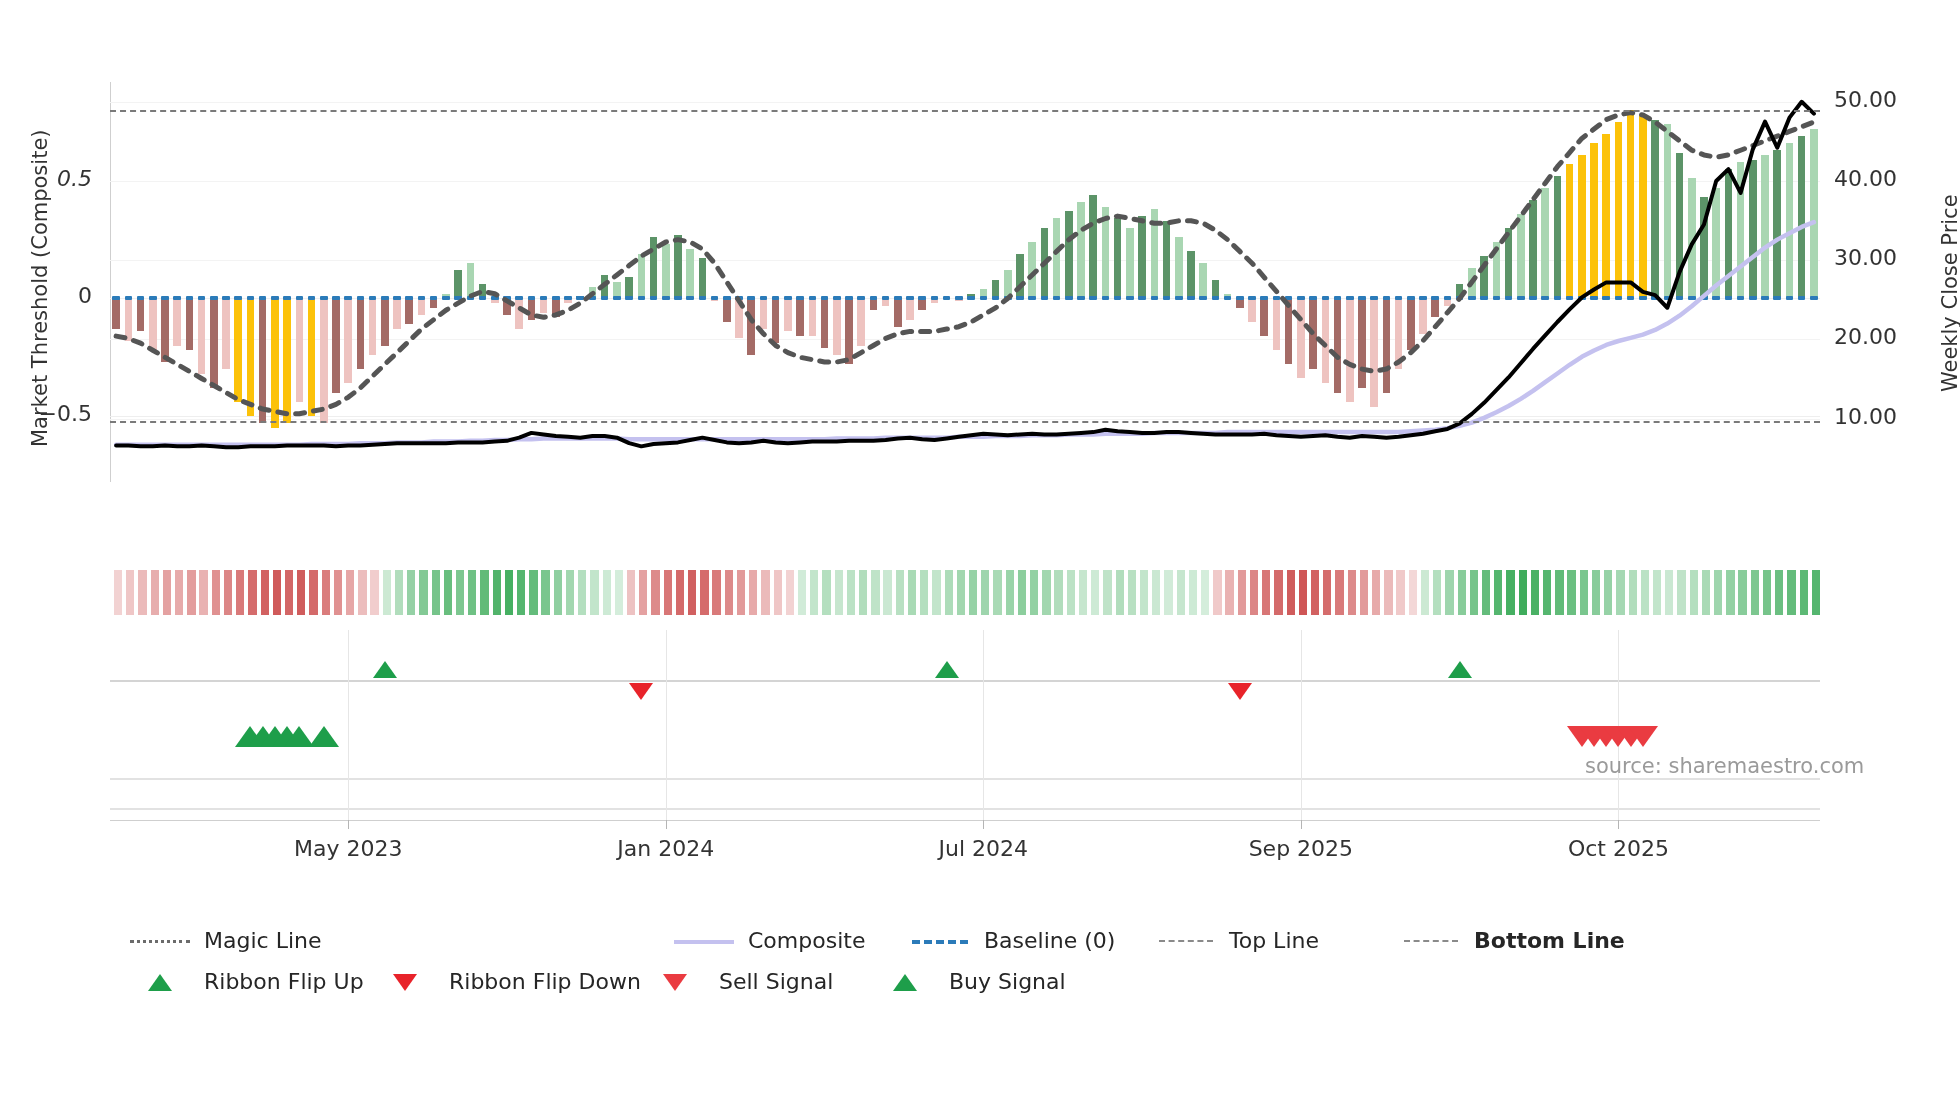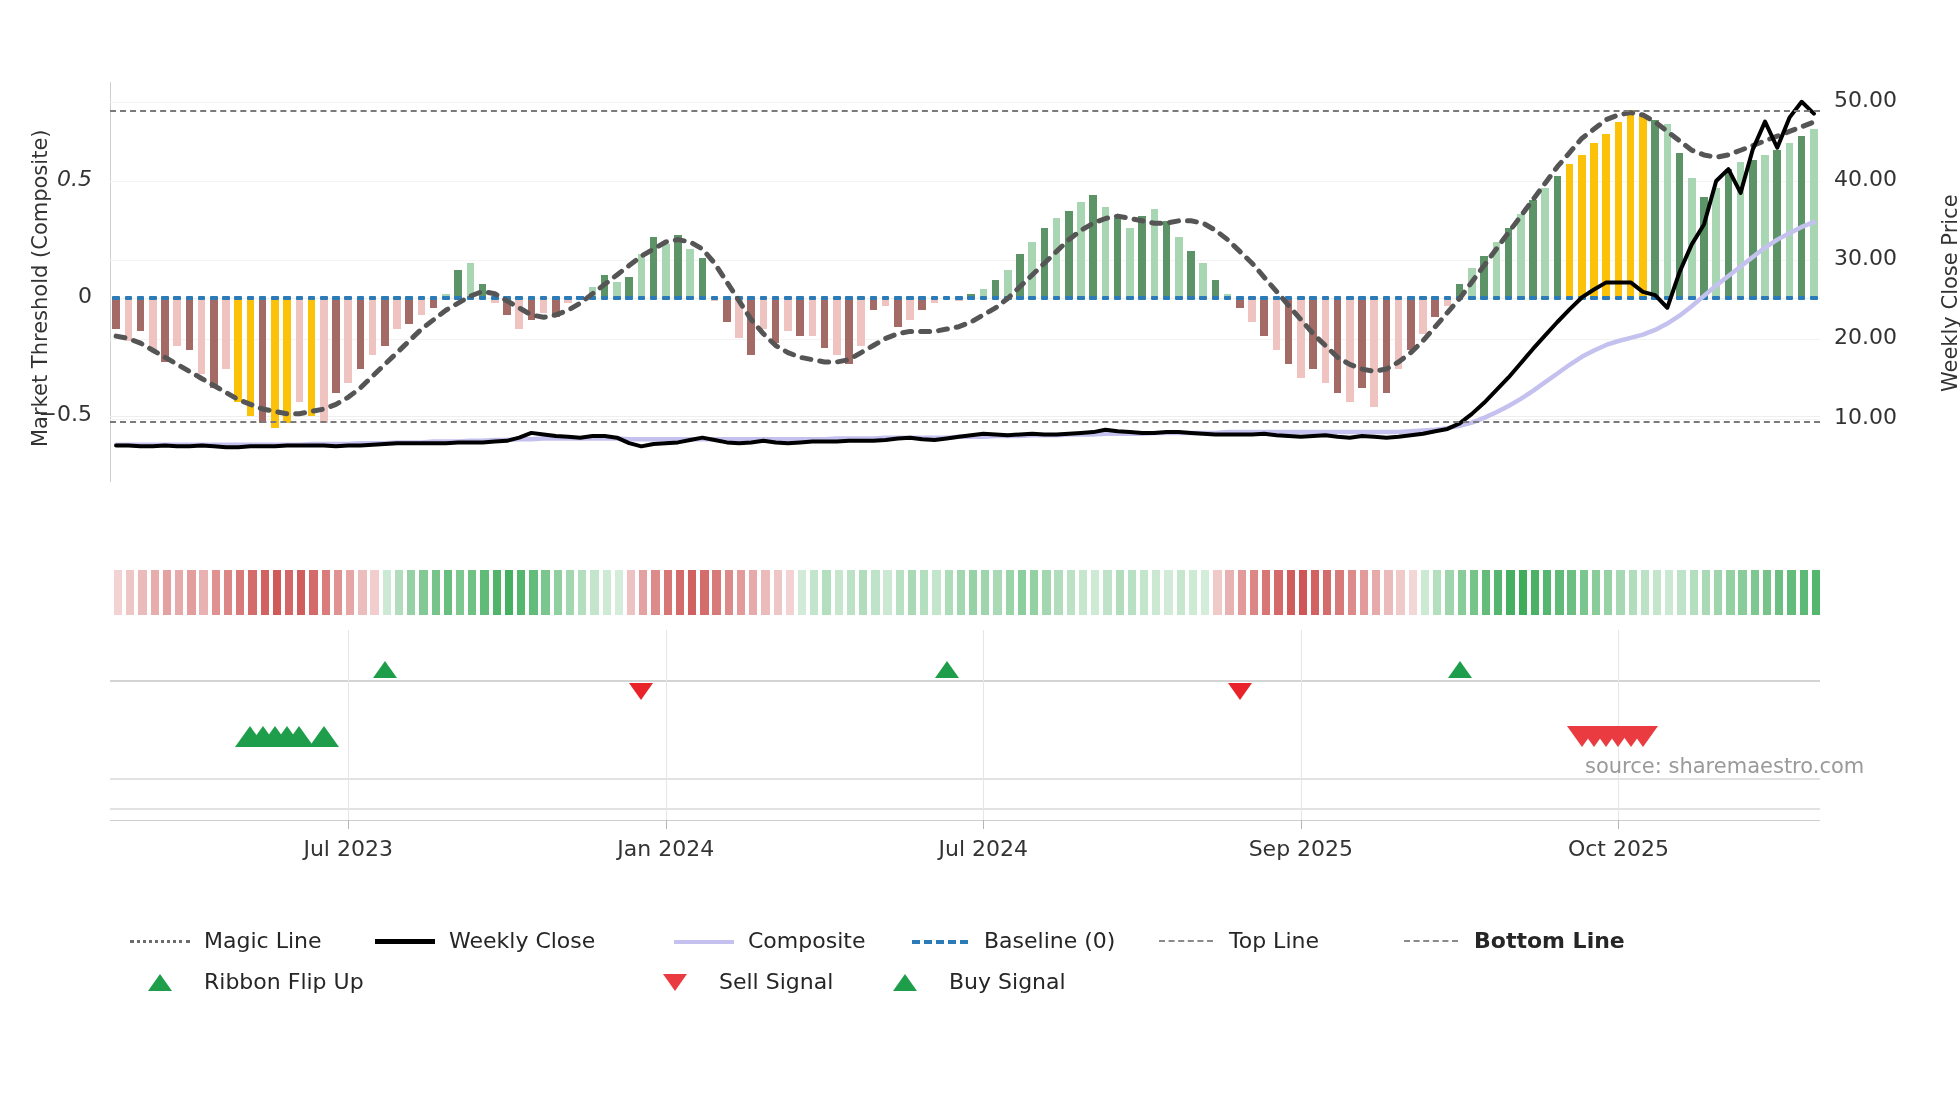--- a/index.html
+++ b/index.html
@@ -557,45 +557,39 @@
       <div class="tri tri-dn-s" style="left: 1493.46px; top: 96px;"></div>
       <div class="tri tri-dn-s" style="left: 1505.68px; top: 96px;"></div>
       <div class="tri tri-dn-s" style="left: 1517.89px; top: 96px;"></div>
     </div>
 
   <div class="source" id="source" style="left: 1585px; top: 754px;">source: sharemaestro.com</div>
 
   <div id="xaxis">
       <div class="axline"></div>
       <div class="xtickmark" style="left: 238.179px;"></div>
-      <div class="xlab" style="left: 238.179px;">Jul 2023</div>
+      <div class="xlab" style="left: 238.179px;">May 2023</div>
       <div class="xtickmark" style="left: 555.75px;"></div>
       <div class="xlab" style="left: 555.75px;">Jan 2024</div>
       <div class="xtickmark" style="left: 873.321px;"></div>
       <div class="xlab" style="left: 873.321px;">Jul 2024</div>
       <div class="xtickmark" style="left: 1190.89px;"></div>
       <div class="xlab" style="left: 1190.89px;">Sep 2025</div>
       <div class="xtickmark" style="left: 1508.46px;"></div>
       <div class="xlab" style="left: 1508.46px;">Oct 2025</div>
     </div>
 
   <div id="legend">
     <div class="lgrow" id="lgrow1">
         <div class="lgitem" style="left: 0px;">
           <span class="lgkey">
             <span class="k-dotted" style="border-top-color:#6b6b6b"></span>
           </span>
           <span class="lgtxt">Magic Line</span>
         </div>
-        <div class="lgitem" style="left: 245px;">
-          <span class="lgkey">
-            <span class="k-solid-black"></span>
-          </span>
-          <span class="lgtxt">Weekly Close</span>
-        </div>
         <div class="lgitem" style="left: 544px;">
           <span class="lgkey">
             <span class="k-solid-lav" style="background:#c4c1ef"></span>
           </span>
           <span class="lgtxt">Composite</span>
         </div>
         <div class="lgitem" style="left: 780px;">
           <span class="lgkey">
             <span class="k-basedash" style="border-top-color:#2b7bb9"></span>
           </span>
@@ -614,20 +608,26 @@
           <span class="lgtxt">Bottom Line</span>
         </div>
       </div>
     <div class="lgrow" id="lgrow2">
         <div class="lgitem" style="left: 0px;">
           <span class="lgkey">
             <span class="k-tri-up" style="border-bottom-color:#1e9e4a"></span>
           </span>
           <span class="lgtxt">Ribbon Flip Up</span>
         </div>
+        <div class="lgitem" style="left: 245px;">
+          <span class="lgkey">
+            <span class="k-tri-dn" style="border-top-color:#e8232a"></span>
+          </span>
+          <span class="lgtxt">Ribbon Flip Down</span>
+        </div>
         <div class="lgitem" style="left: 515px;">
           <span class="lgkey">
             <span class="k-tri-dn" style="border-top-color:#ea3b41"></span>
           </span>
           <span class="lgtxt">Sell Signal</span>
         </div>
         <div class="lgitem" style="left: 745px;">
           <span class="lgkey">
             <span class="k-tri-up" style="border-bottom-color:#1e9e4a"></span>
           </span>

